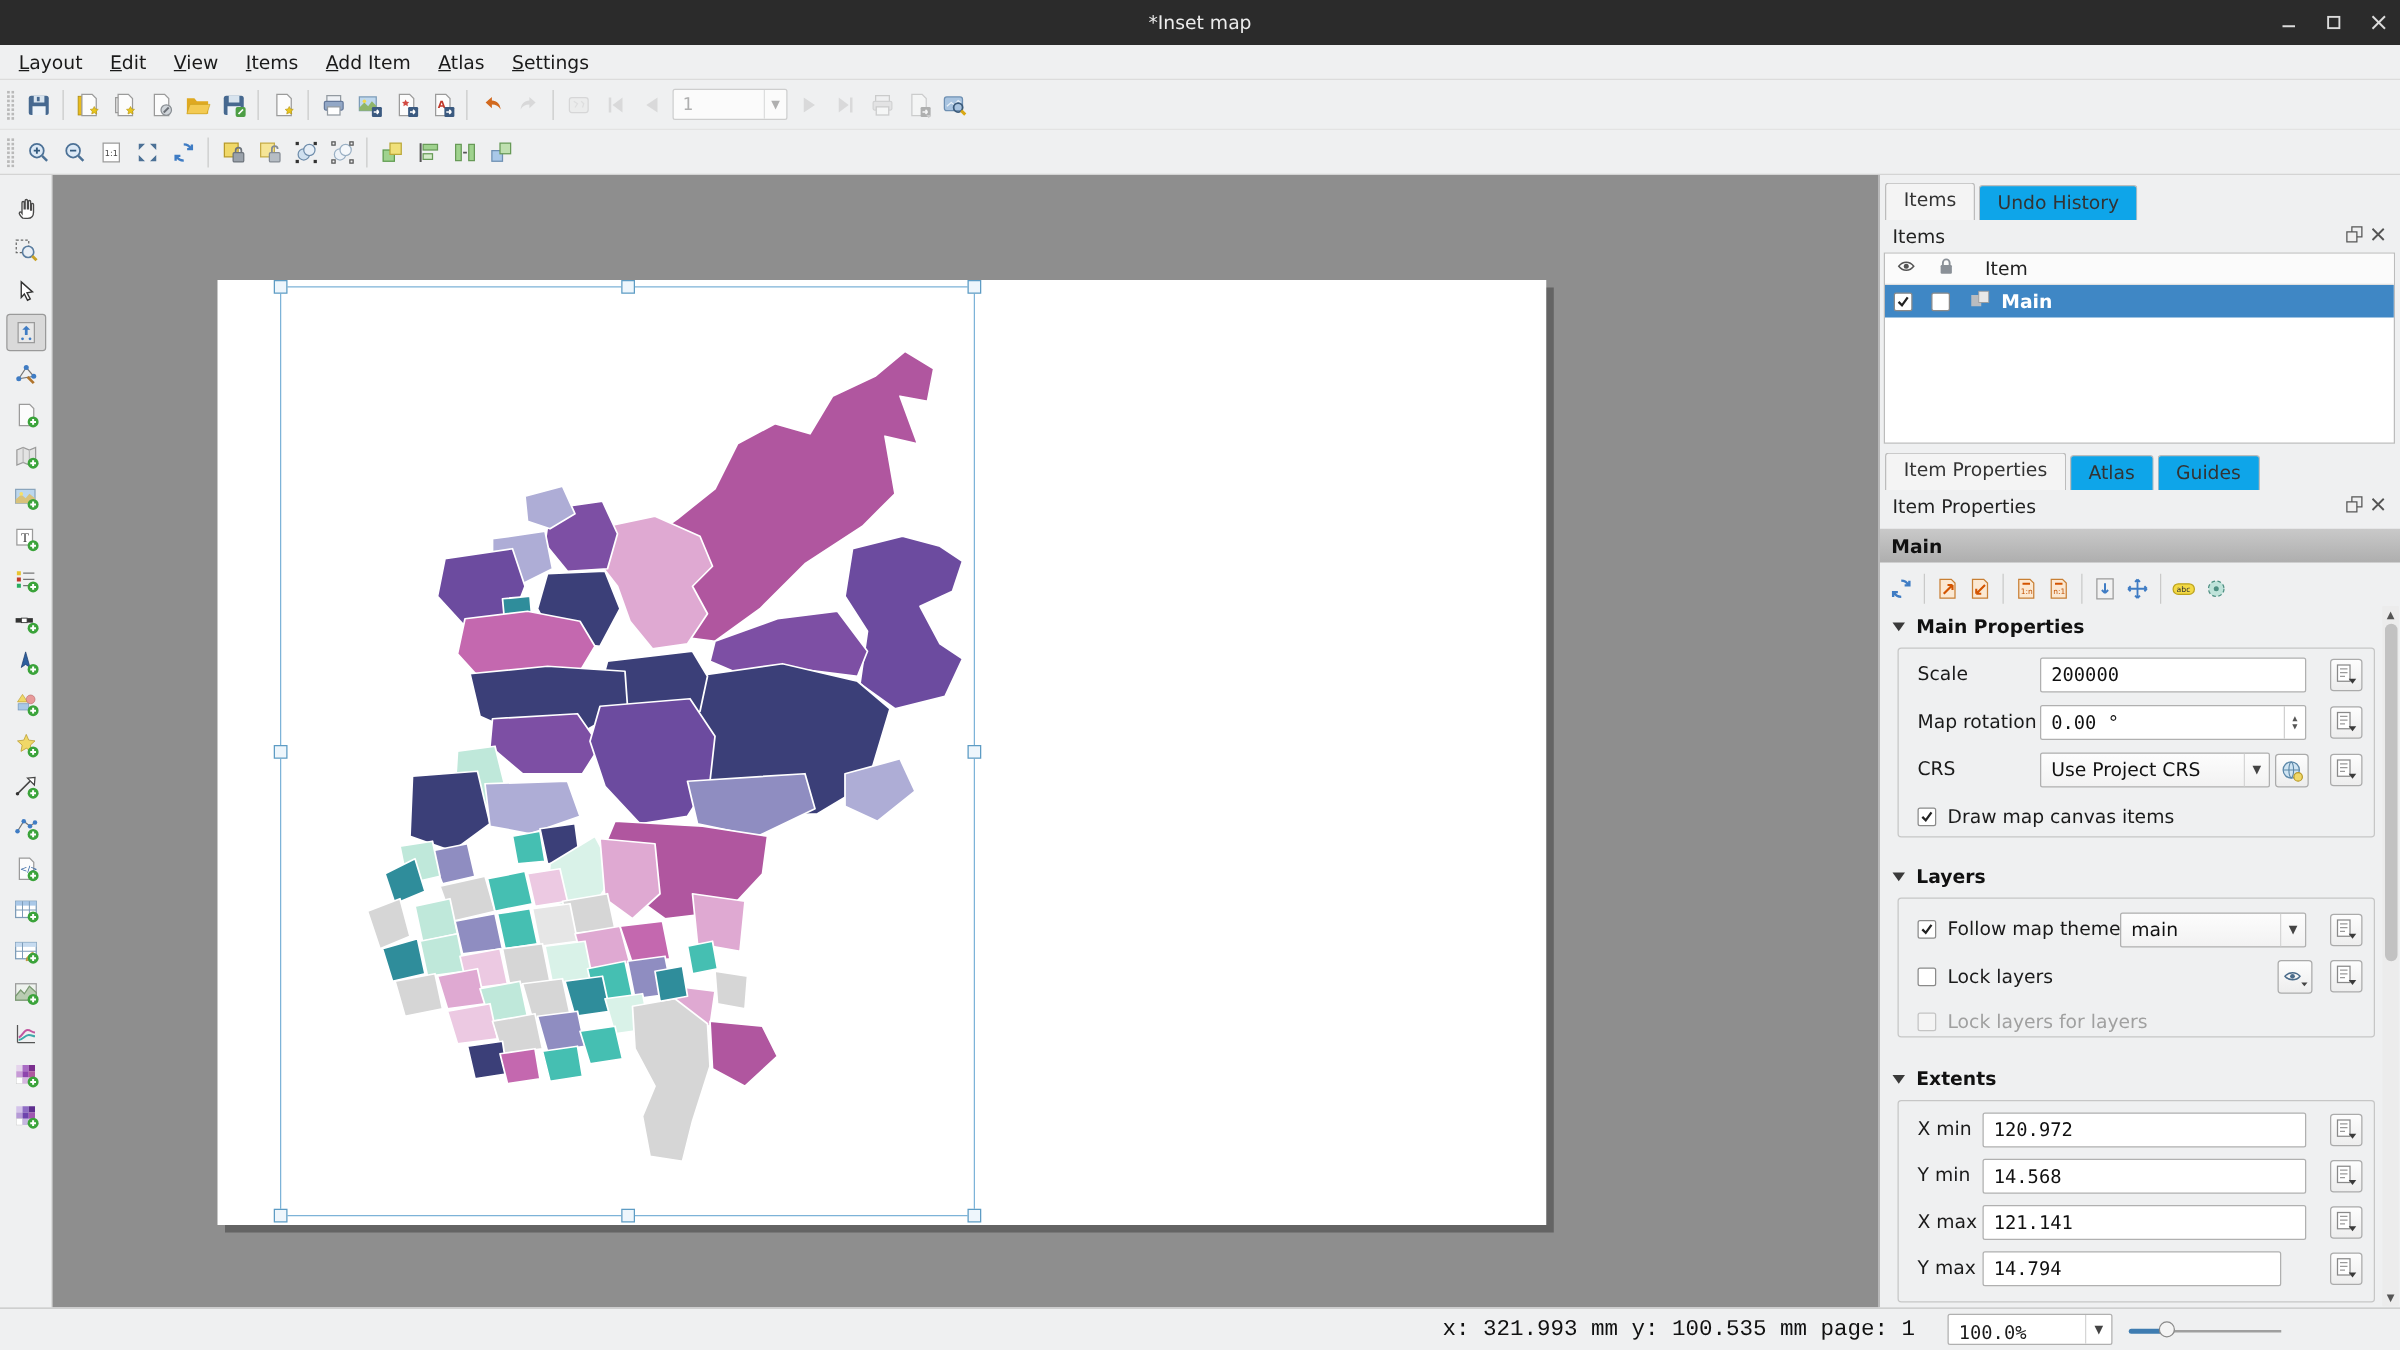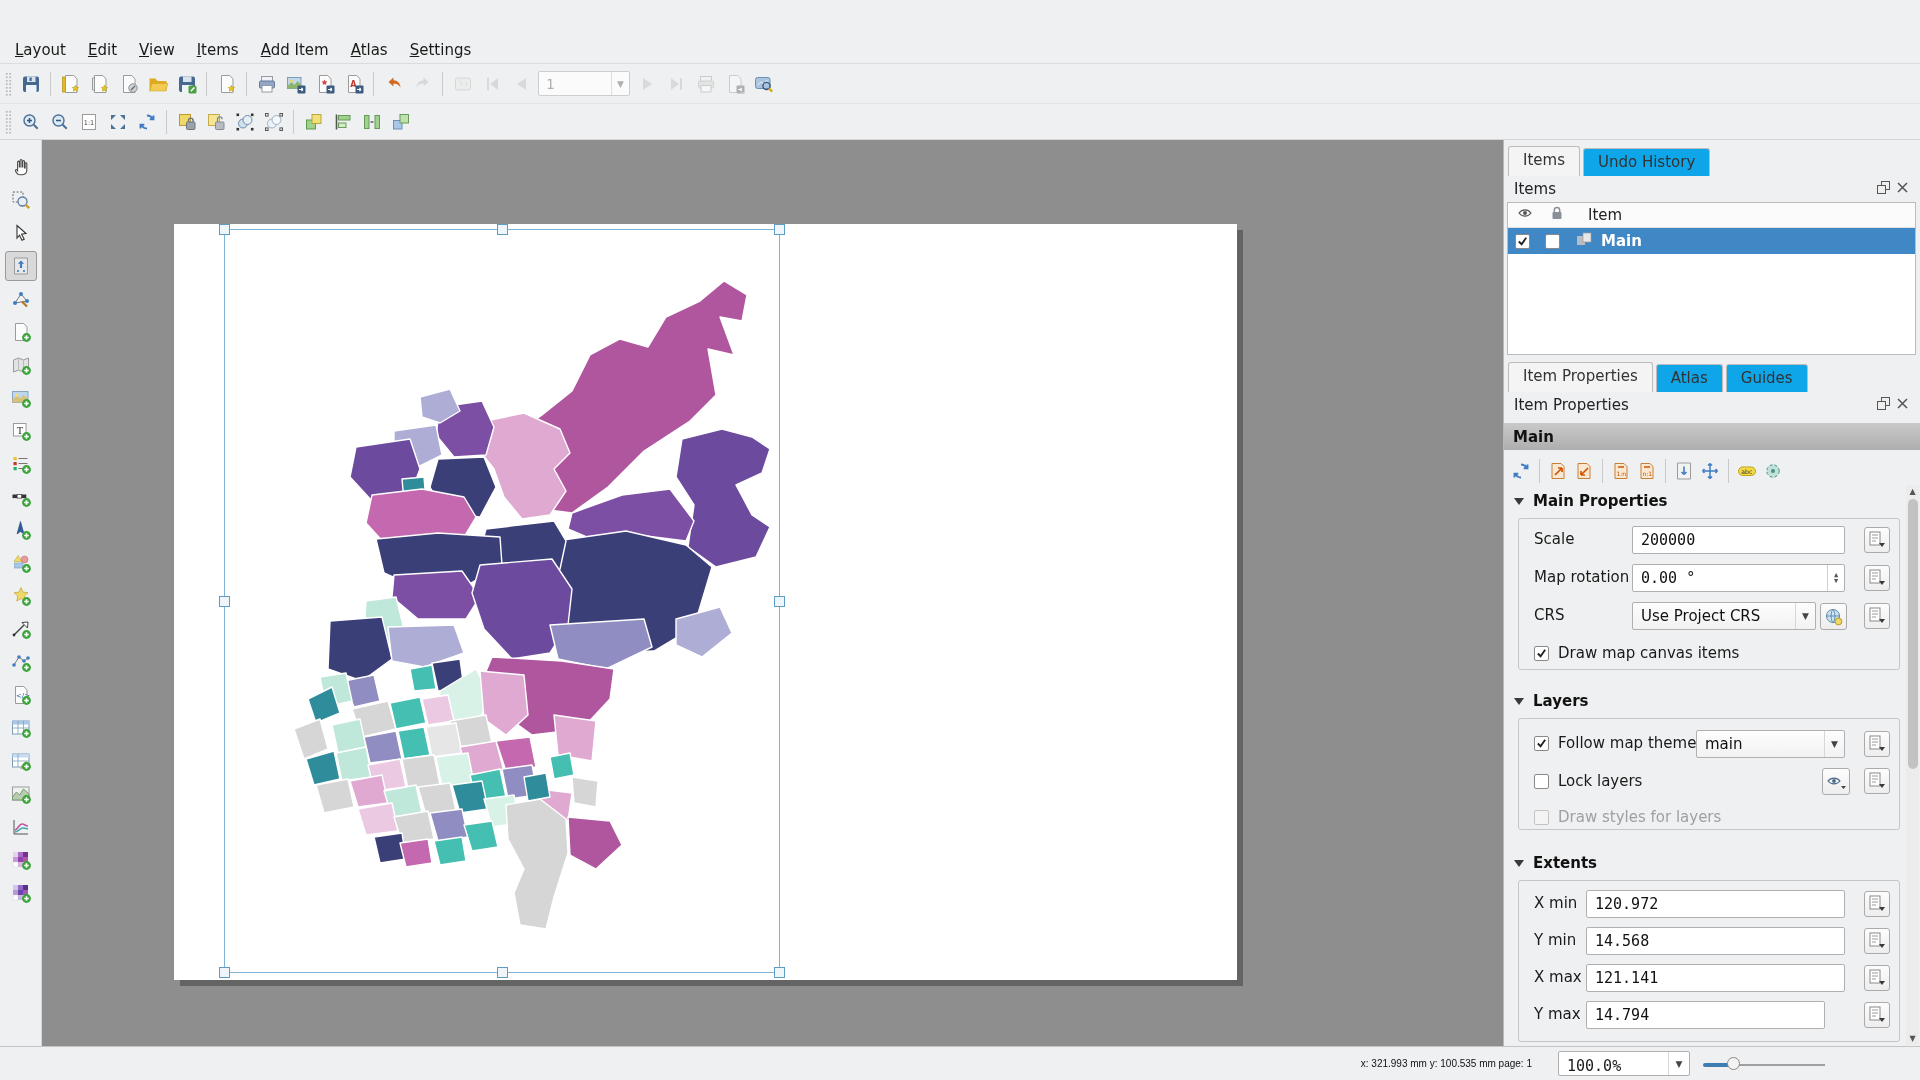--- a/index.html
+++ b/index.html
@@ -92,34 +92,55 @@
   .dim { color:#a0a0a0; }
   .cb.dim-cb { border-color:#c4c4c4; background:#f4f4f4; }
 
   .vscroll { position:absolute; right:1px; top:345px; width:13px; height:560px; background:#ececec; }
   .vthumb { position:absolute; left:1.5px; top:14px; width:10px; height:270px; background:#c2c2c2; border-radius:5px; }
   .varr { position:absolute; left:0; width:13px; height:13px; display:flex; align-items:center; justify-content:center; font-size:8px; color:#555; background:#ececec; }
 
   
   .statusbar { position:absolute; left:0; top:1046px; width:100%; height:34px; background:#eff0f1;
     border-top:1px solid #c4c4c4; display:flex; align-items:center; }
-  .coords { position:absolute; right:388px; font-size:10px; color:#111; font-family:Liberation Sans, sans-serif; }
+  .coords { position:absolute; right:388px; font-size:18px; color:#111; font-family:Liberation Mono, monospace; }
   .zoomcombo { position:absolute; right:230px; width:132px; height:25px; background:#fff; border:1px solid #b0b0b0; border-radius:2px; display:flex; align-items:flex-end; }
   .zoomcombo .zval { flex:1; padding-left:8px; font-family:"DejaVu Sans Mono",monospace; }
   .zoomcombo .carr { width:21px; align-self:stretch; border-left:1px solid #d6d6d6; display:flex; align-items:center; justify-content:center; font-size:9px; color:#444; }
   .slider { position:absolute; right:95px; width:122px; height:20px; cursor:pointer; }
   .slider .trackL { position:absolute; left:0; top:9px; width:30px; height:4px; background:#3e7cb1; border-radius:2px; }
   .slider .trackR { position:absolute; left:30px; top:10px; right:0; height:2px; background:#9f9f9f; }
   .slider .knob { position:absolute; left:24px; top:3px; width:13px; height:13px; background:#f4f4f4; border:1px solid #8a8a8a; border-radius:7px; }
 </style>
 </head>
 <body>
 
 <div id="app">
 
+  <div class="titlebar">
+    <span class="wtitle">*Inset map</span>
+    <div class="winbtns">
+      <span class="winbtn">
+          <svg width="12" height="12">
+            <line x1="1" y1="9" x2="11" y2="9"></line>
+          </svg>
+        </span>
+      <span class="winbtn">
+          <svg width="12" height="12">
+            <rect x="1.5" y="1.5" width="9" height="9"></rect>
+          </svg>
+        </span>
+      <span class="winbtn">
+          <svg width="12" height="12">
+            <line x1="1" y1="1" x2="11" y2="11"></line>
+            <line x1="11" y1="1" x2="1" y2="11"></line>
+          </svg>
+        </span>
+    </div>
+  </div>
 
   <div class="menubar" id="menubar">
       <span class="menu-item"><u>L</u>ayout</span>
       <span class="menu-item"><u>E</u>dit</span>
       <span class="menu-item"><u>V</u>iew</span>
       <span class="menu-item"><u>I</u>tems</span>
       <span class="menu-item"><u>A</u>dd Item</span>
       <span class="menu-item"><u>A</u>tlas</span>
       <span class="menu-item"><u>S</u>ettings</span>
     </div>
@@ -896,21 +917,21 @@
       <div class="sqbtn ovr" style="position:absolute;left:360px;top:628px">
           <svg width="20" height="20">
             <rect x="3" y="2" width="10" height="13" fill="#fff" stroke="#8a8a8a"></rect>
             <path d="M5 5h6M5 8h6M5 11h4" stroke="#9a9a9a"></path>
             <path d="M12 13h6l-3 4z" fill="#3a3a3a"></path>
           </svg>
         </div>
 
       <div class="prow" style="left:30px;top:668px">
         <span class="cb dim-cb"></span>
-        <span class="plabel dim" style="margin-left:9px">Draw styles for layers</span>
+        <span class="plabel dim" style="margin-left:9px">Lock layers for layers</span>
       </div>
 
       <div class="secheader" style="top:714px">
         <span class="tri"></span>
         <span>Extents</span>
       </div>
       <div class="groupbox" style="top:740px;height:162px"></div>
 
       <div class="prow" style="left:30px;top:754px">
           <span class="plabel">X min</span>

